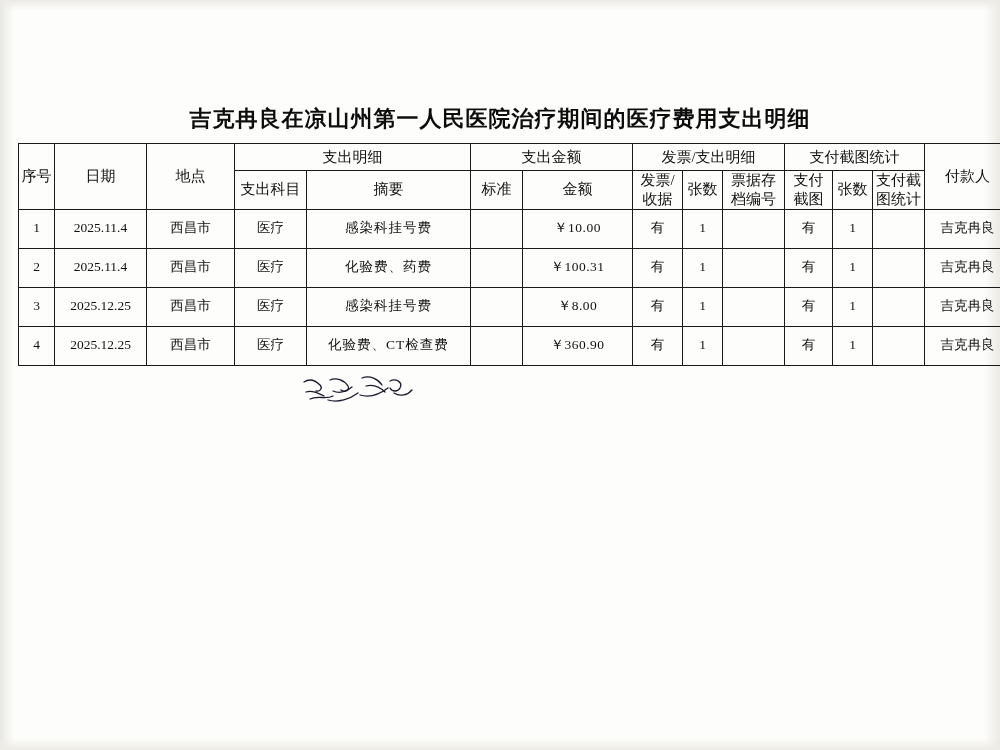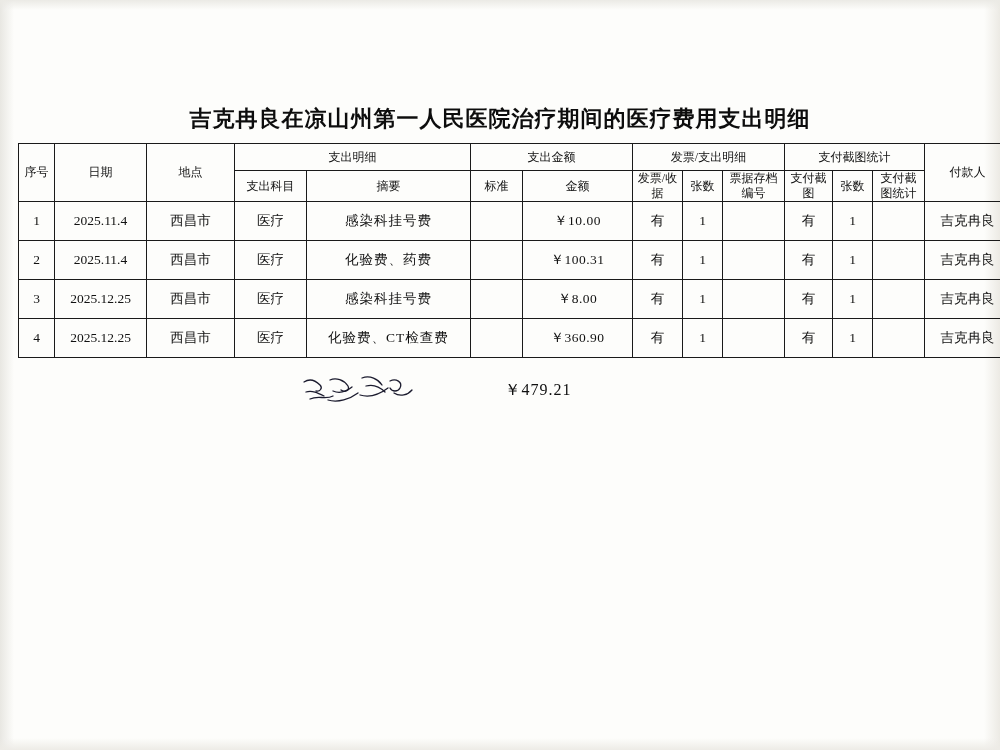--- a/index.html
+++ b/index.html
@@ -81,21 +81,21 @@
   table.ledger td {
     border: 1px solid #1a1a1a;
     text-align: center;
     vertical-align: middle;
     padding: 0 2px;
     line-height: 1.25;
     font-weight: normal;
     color: #111111;
   }
   table.ledger th {
-    font-size: 12px;
+    font-size: 15px;
     height: 26px;
   }
   .hdr-tall {
     height: 36px;
   }
   .hdr-two {
     font-size: 12.5px;
     line-height: 1.15;
   }
   table.ledger tbody td {
@@ -264,23 +264,20 @@
         <td></td>
         <td>有</td>
         <td>1</td>
         <td></td>
         <td>吉克冉良</td>
 
       </tr>
     </tbody>
   </table>
 
-  <div class="total-row">
-    <div class="total-value">￥479.21</div>
-  </div>
 
   <div class="signature">
     <svg width="130" height="36" viewBox="0 0 130 36" fill="none" xmlns="http://www.w3.org/2000/svg">
       <g stroke="#1b1b2e" stroke-width="1.3" stroke-linecap="round" fill="none">
         <path d="M4 10 C10 6, 16 9, 20 13 C23 16, 20 20, 16 19"></path>
         <path d="M6 20 C12 18, 18 21, 24 24"></path>
         <path d="M10 27 C18 23, 26 28, 33 24"></path>
         <path d="M30 8 C36 5, 44 8, 48 14 C50 18, 45 21, 41 18"></path>
         <path d="M33 19 C40 22, 47 19, 52 15"></path>
         <path d="M28 28 C38 31, 50 27, 58 21"></path>

